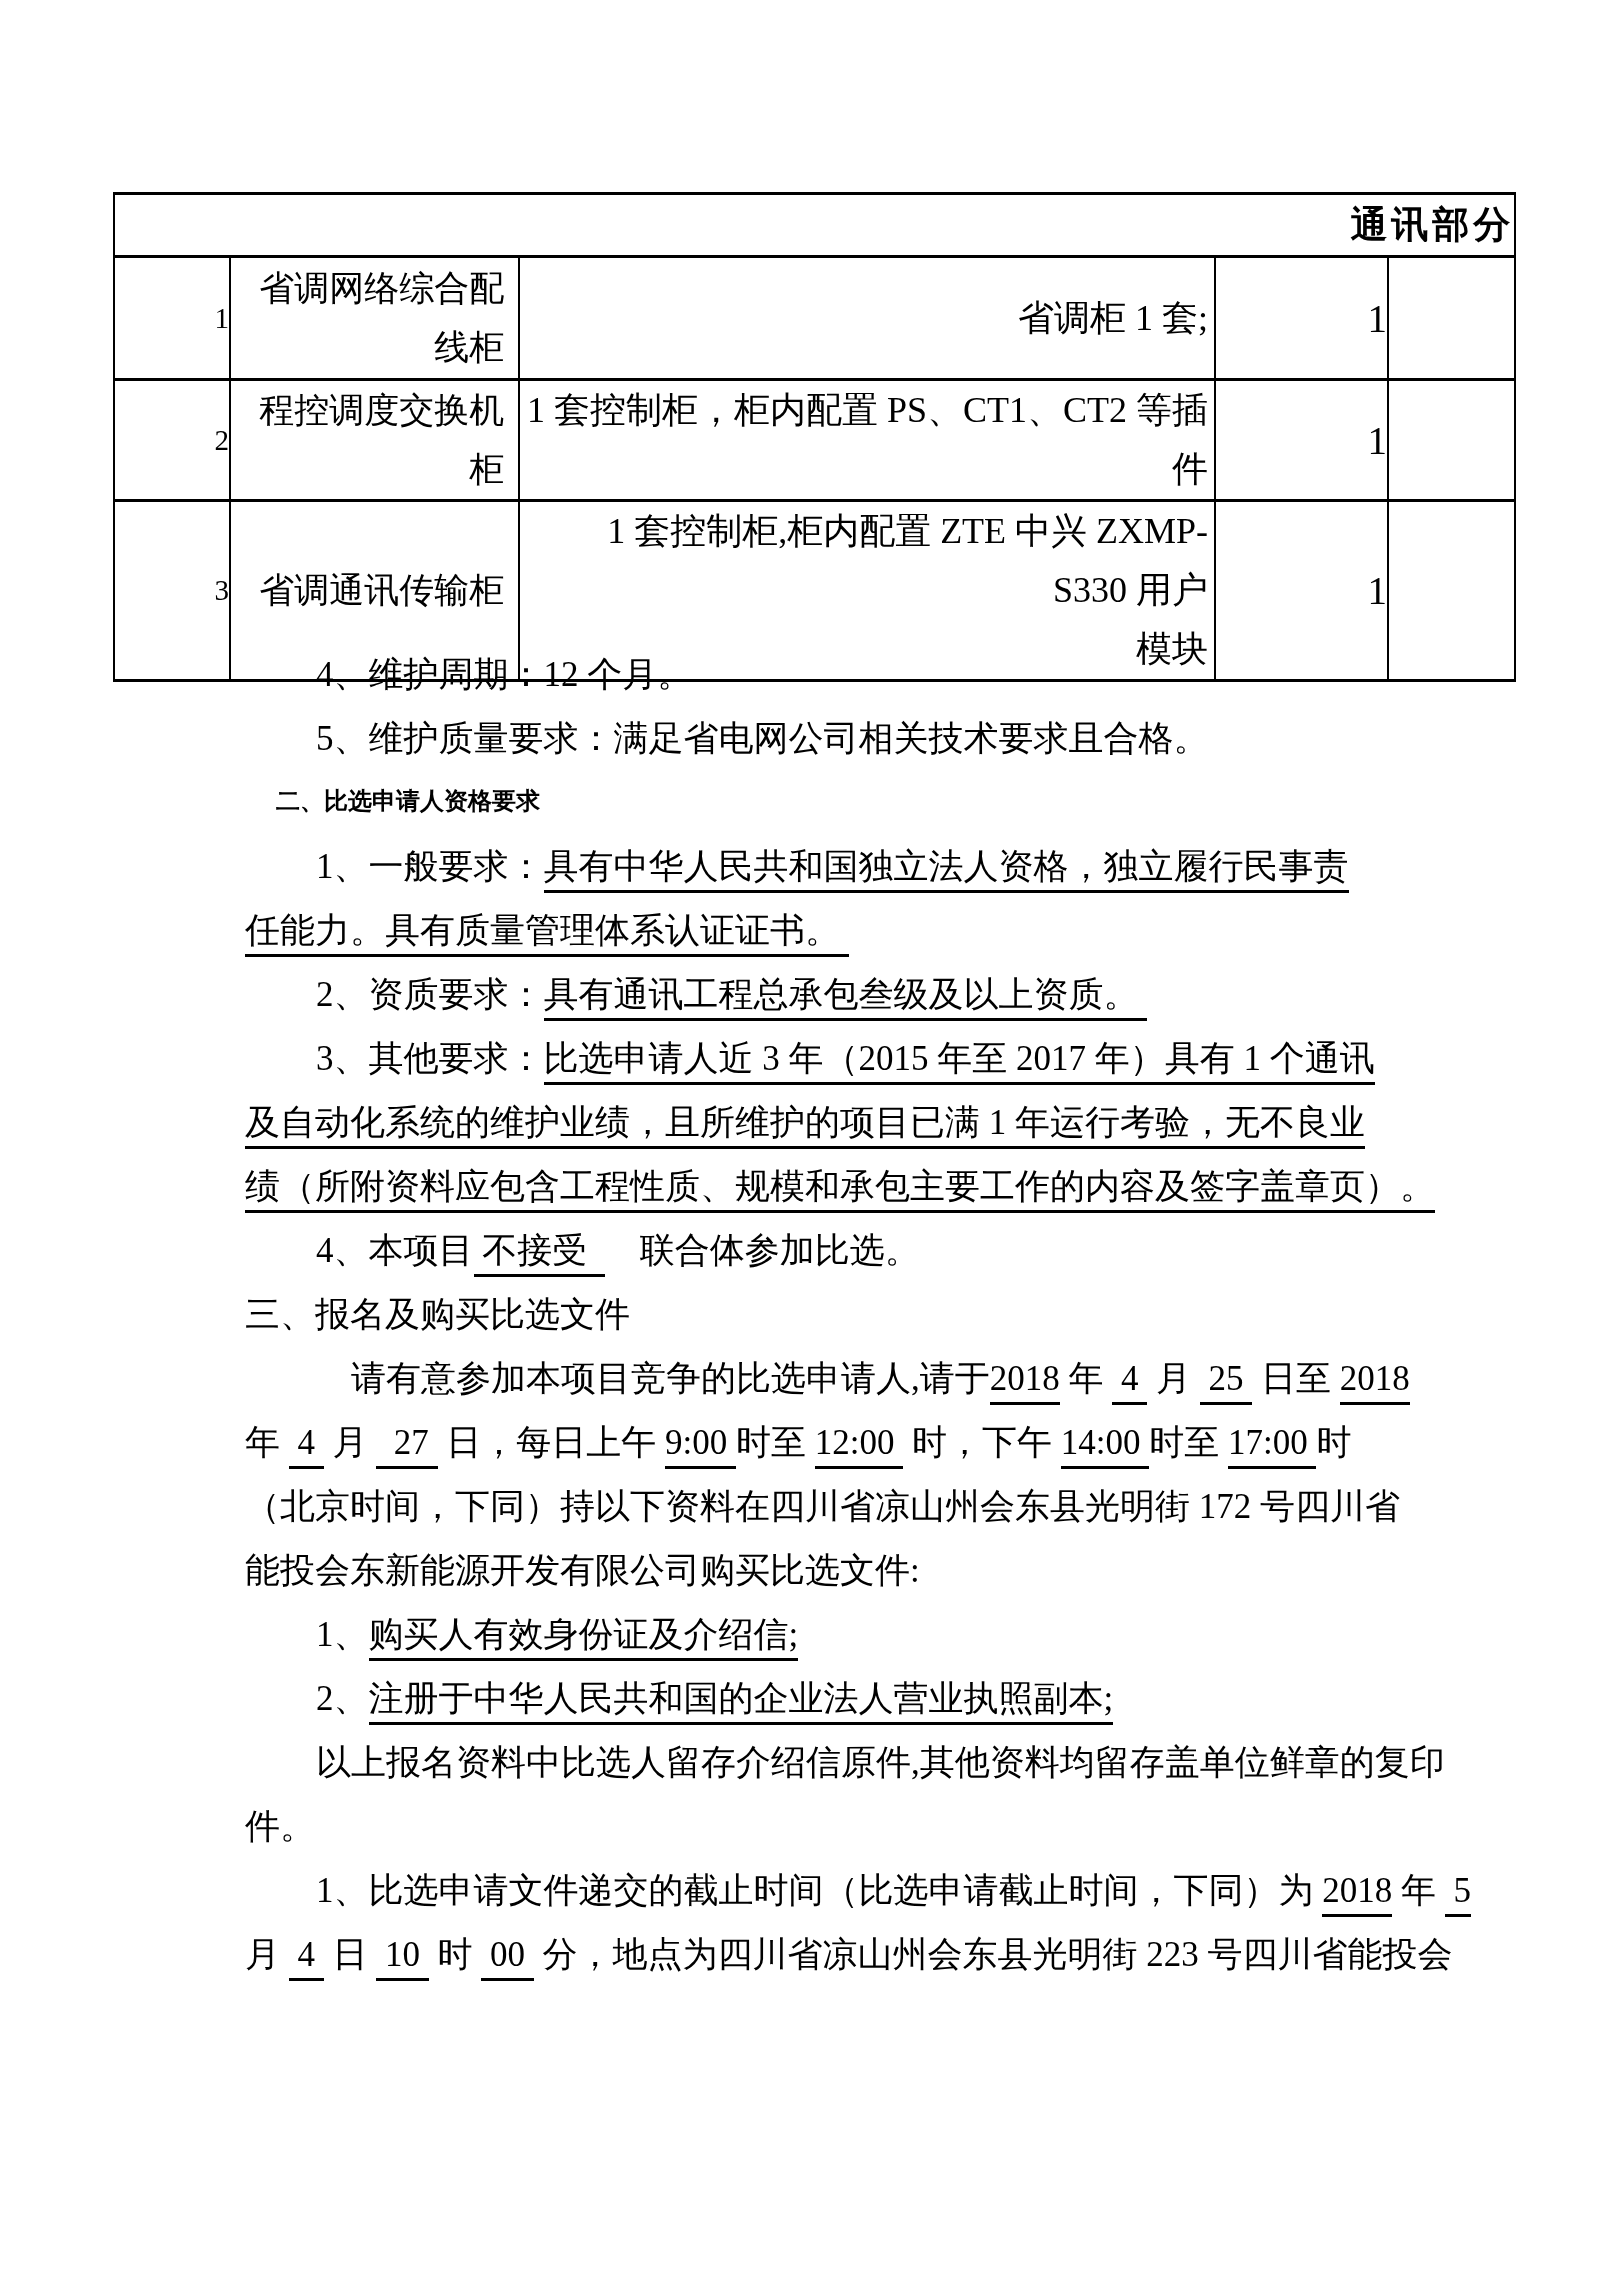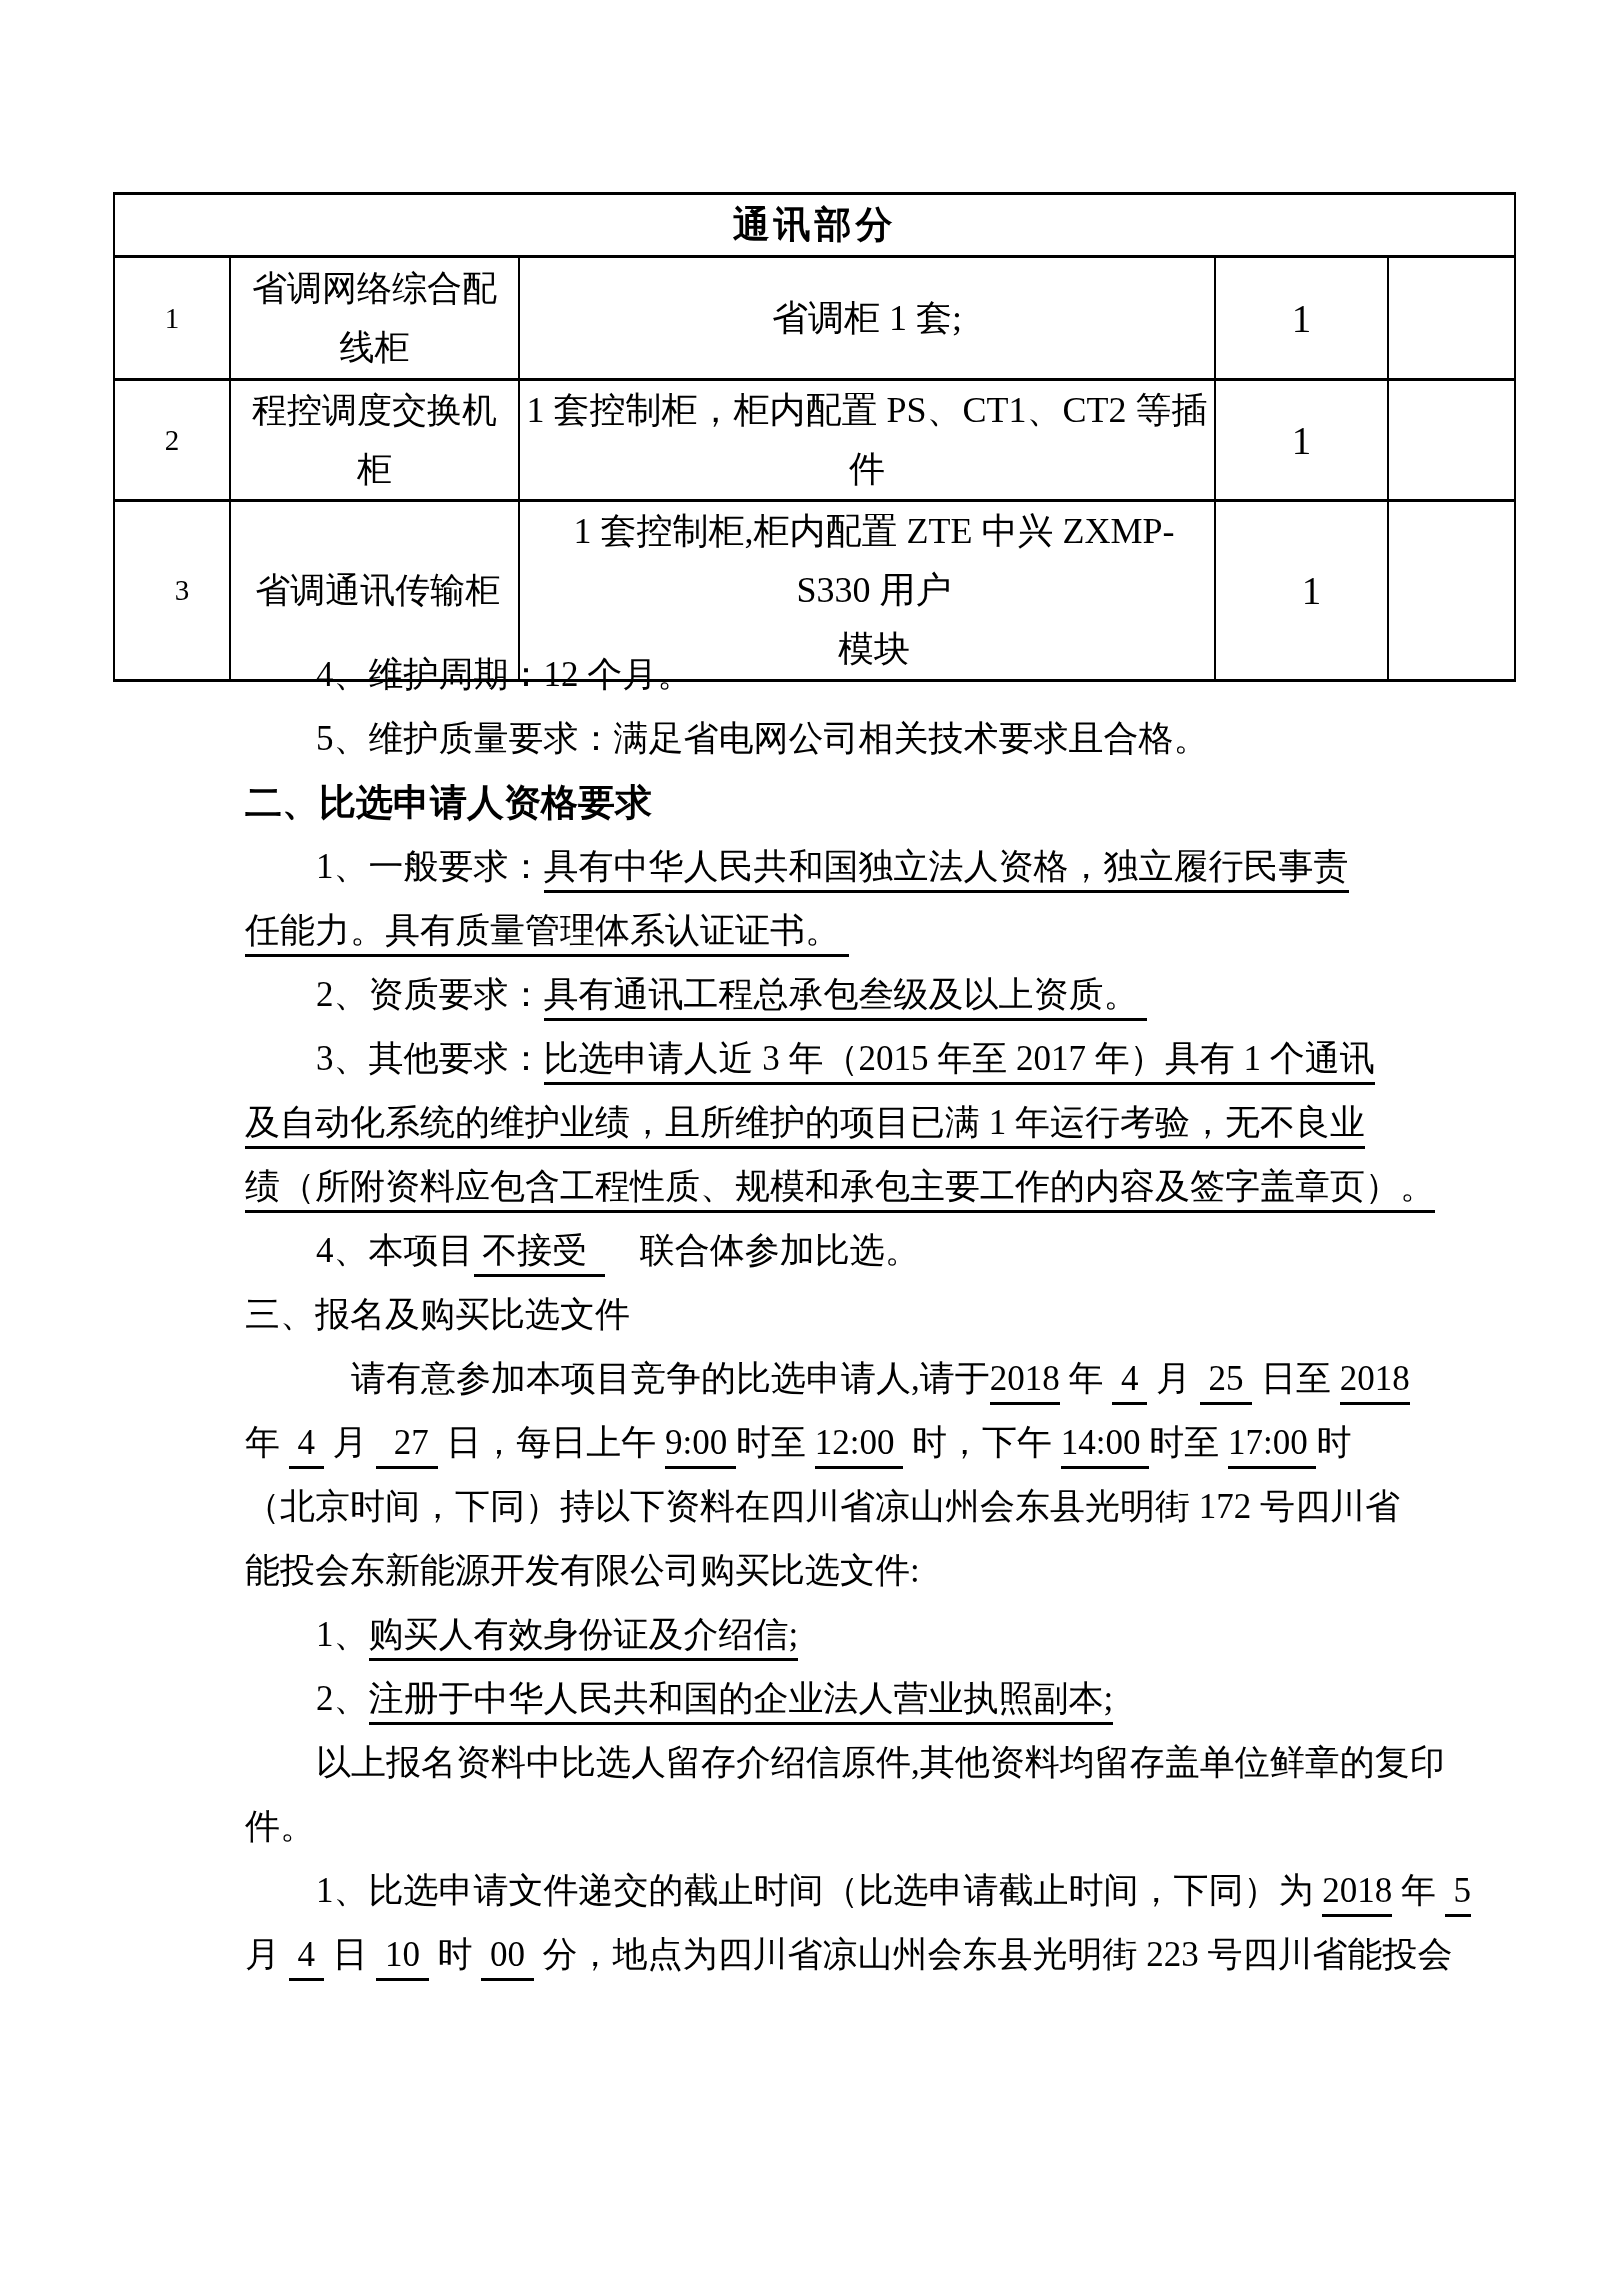--- a/index.html
+++ b/index.html
@@ -8,41 +8,42 @@
     position:relative; width:1621px; height:2293px; background:#ffffff;
     color:#000; overflow:hidden;
     font-family:"Liberation Serif","DejaVu Serif",serif;
   }
   .doc-table {
     position:absolute; left:113px; top:192px; width:1402px;
     border-collapse:collapse; table-layout:fixed;
   }
   .doc-table th, .doc-table td {
     border:2.9px solid #000; border-top-width:3.9px; border-bottom-width:3.9px;
-    overflow:hidden; text-align:center; vertical-align:middle; padding:0;
+    overflow:hidden; text-align:right; vertical-align:middle; padding:0;
   }
   th.section-header {
     height:63px; font-size:37px; font-weight:bold; letter-spacing:3.9px;
     font-family:"Liberation Sans","DejaVu Sans",sans-serif;
   }
   .doc-table tbody tr:nth-child(1) td { height:123px; }
   .doc-table tbody tr:nth-child(2) td { height:118px; }
   .doc-table tbody tr:nth-child(3) td { height:113px;padding-left:20px; }
   td.col-no   { font-size:29px; }
   td.col-item { font-size:35px; line-height:59px; white-space:pre-line; padding:0 13.7px; }
   td.col-spec { font-size:36px; line-height:59px; white-space:pre-line; padding:0 5.9px; }
   td.col-qty  { font-size:39px; }
   td.col-remark { font-size:35px; }
   .doc-body { position:absolute; left:245px; top:643px; width:1376px; }
   .line {
     height:64px; line-height:64px; white-space:nowrap; font-size:35px;
   }
   .line.hei {
-    font-weight:bold; font-size:37px;
-    font-family:Liberation Serif, serif;
+    font-weight:bold; font-size:24px;
+    font-family:Liberation Mono, monospace;
+    margin-left:31px;
   }
   .u { border-bottom:3.9px solid #000; padding-bottom:3.9px; }
 </style>
 </head>
 <body>
 
 <div class="page">
   <table class="doc-table">
     <colgroup>
       <col style="width:116px">

